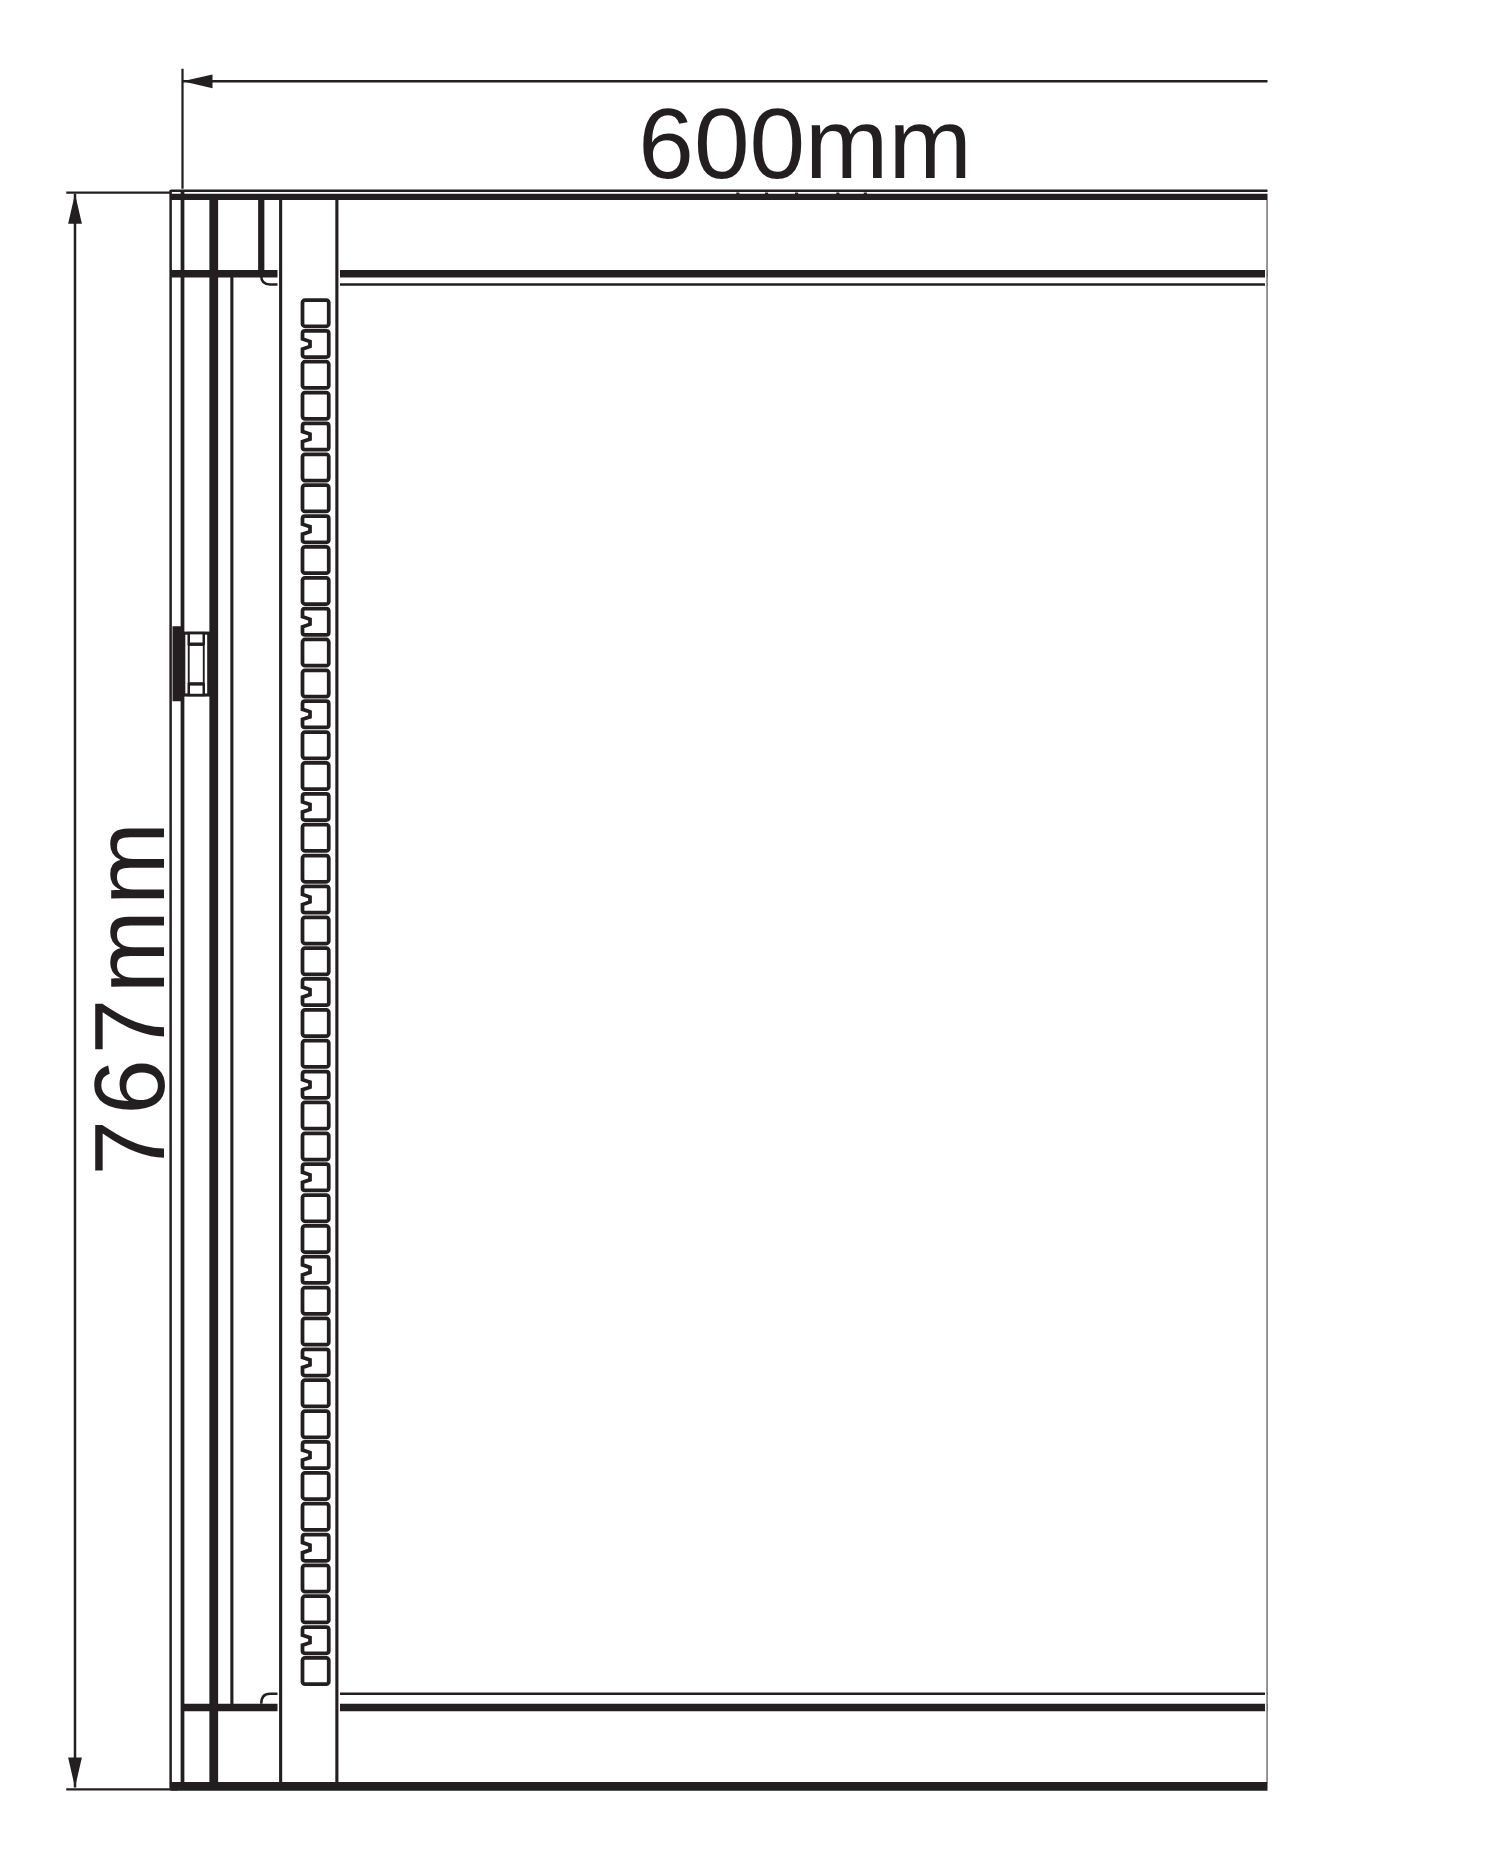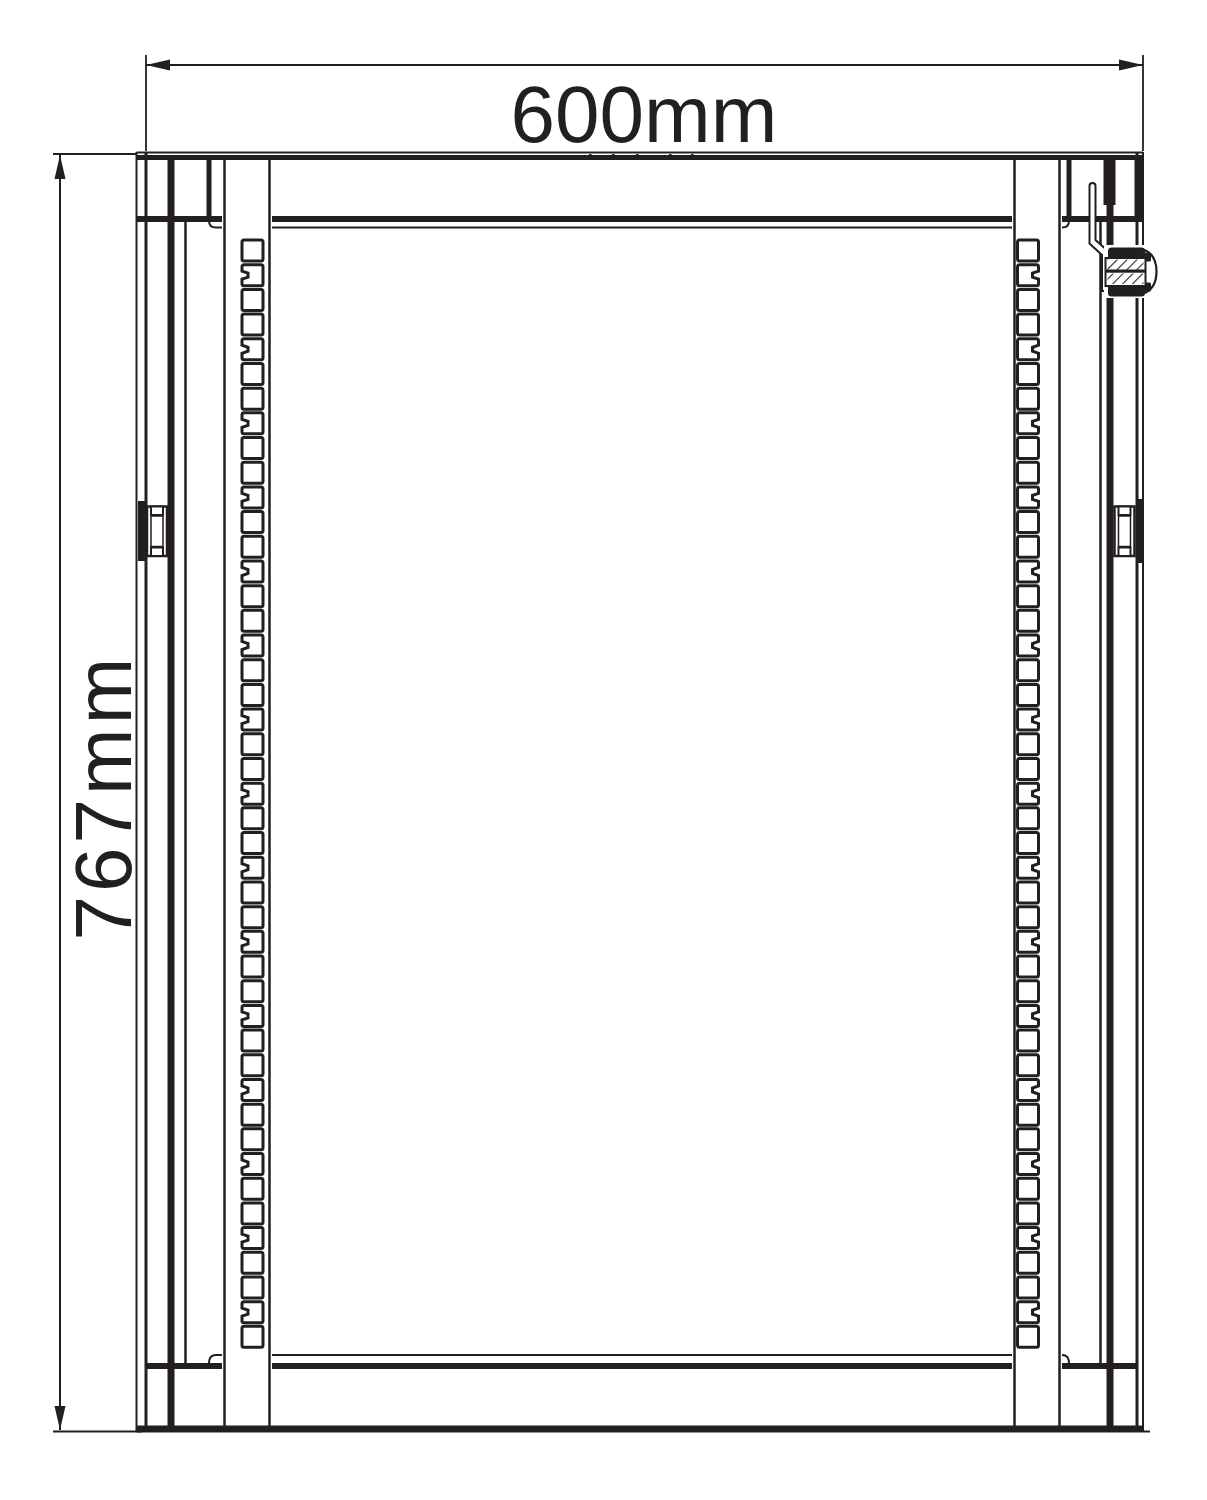--- a/index.html
+++ b/index.html
@@ -1,16 +1,16 @@
 <!DOCTYPE html>
 <html><head>
 <meta charset="utf-8">
 <style>
   html,body{margin:0;padding:0;background:#ffffff;}
-  .stage{width:1207px;height:1500px;position:relative;background:#ffffff;overflow:hidden;}
+  .stage{width:1014px;height:1500px;position:relative;background:#ffffff;overflow:hidden;}
   svg{display:block;}
   text{font-family:"Liberation Sans","DejaVu Sans",sans-serif;}
   .dim-text{font-size:80px;fill:#231f20;}
 </style>
 </head>
 <body>
 
 <div class="stage">
 <svg width="1207" height="1500" viewBox="0 0 1207 1500">
   <defs>

